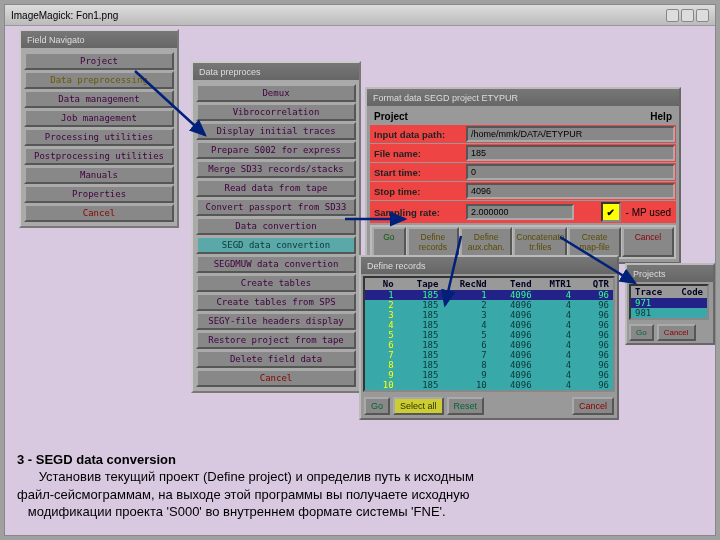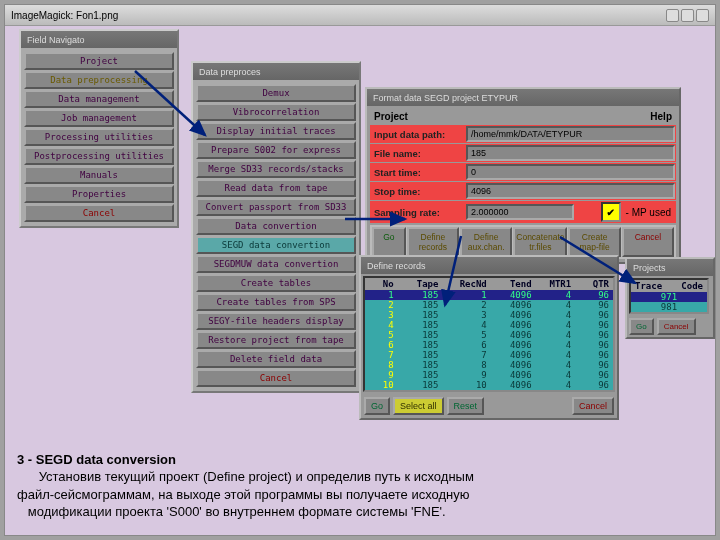--- a/index.html
+++ b/index.html
@@ -32,21 +32,21 @@
 .thead span{text-align:right;padding:0 4px}
 .trow{display:flex;color:#0a3838;padding:0}
 .trow span{text-align:right;padding:0 4px}
 .trow .c0{color:#ff0}
 .trow.sel{background:#228}
 .trow.sel span{color:#3f8}
 .c0{width:28px}.c1{width:42px}.c2{width:46px}.c3{width:42px}.c4{width:36px}.c5{width:34px}
 .small-btns{display:flex;gap:3px;padding:3px;background:#999}
 .sbtn{background:#888;border:2px outset #aaa;padding:2px 5px;font-size:9px;cursor:pointer}
 .proj-tbl{background:#38a8a8;border:2px inset #888;margin:2px;font-family:monospace;font-size:9px;width:76px}
-.prow{display:flex;justify-content:center;padding:0 4px;color:#0a3838}
+.prow{display:flex;justify-content:flex-start;padding:0 4px;color:#0a3838}
 .prow.sel{background:#228;color:#3f8}
 .arrow{position:absolute;pointer-events:none}
 .caption{position:absolute;left:12px;right:12px;bottom:14px;font-size:13px;color:#000;line-height:1.35}
 .caption b{font-weight:bold}
 </style>
 </head>
 <body>
 
 <div class="outer">
   <div class="outer-title">
@@ -231,21 +231,21 @@
       </div>
     <div class="small-btns">
       <span class="sbtn" style="color:#063">Go</span>
       <span class="sbtn" style="background:#cc3;color:#330">Select all</span>
       <span class="sbtn" style="color:#063">Reset</span>
       <span style="flex:1"></span>
       <span class="sbtn" style="color:#8b0000">Cancel</span>
     </div>
   </div>
 
-  <div class="table-win" style="left:620px;top:252px;width:86px">
+  <div class="table-win" style="left:620px;top:258px;width:86px">
     <div class="panel-title">Projects</div>
     <div class="proj-tbl" id="ptbl">
         <div class="thead" style="justify-content: space-between;">
           <span>Trace</span>
           <span>Code</span>
         </div>
         <div class="prow sel">
           <span>97</span>
           <span>1</span>
         </div>

